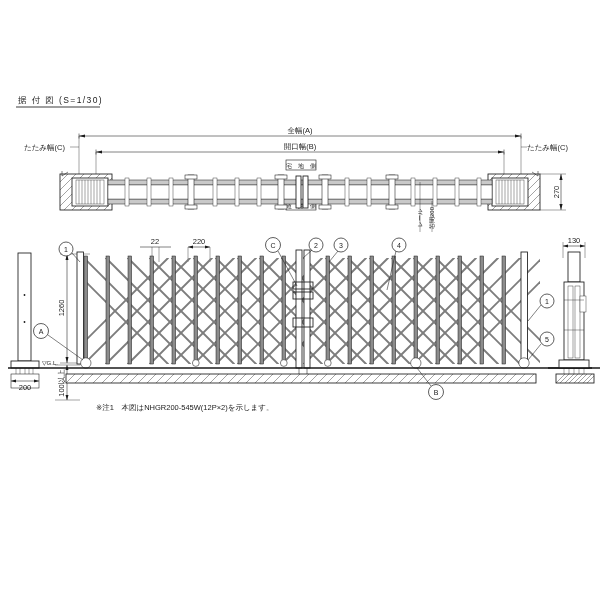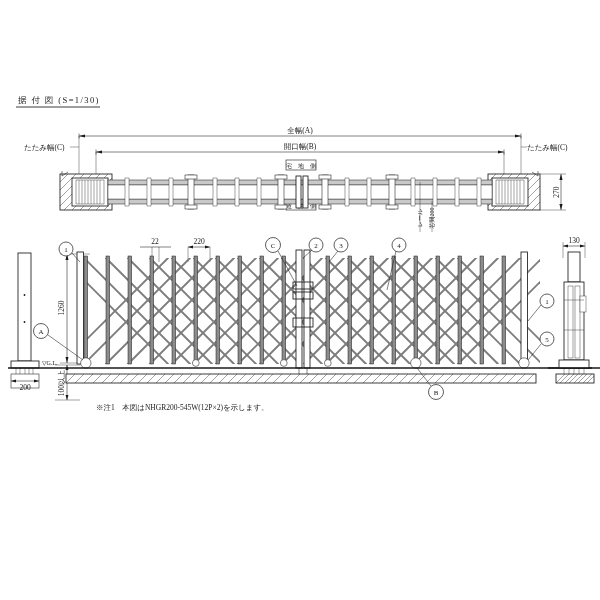--- a/index.html
+++ b/index.html
@@ -1,18 +1,18 @@
 <!DOCTYPE html>
 <html><head>
 <meta charset="utf-8">
 <style>
   html,body{margin:0;padding:0;background:#ffffff;}
   body{width:600px;height:600px;position:relative;overflow:hidden;
        font-family:"Liberation Sans","DejaVu Sans",sans-serif;color:#1a1a1a;}
-  #root{position:absolute;inset:0;font-family:Liberation Serif, serif;}
+  #root{position:absolute;inset:0;}
   svg{display:block;}
   .txt-sm{font-size:6px;fill:#1a1a1a;}
   .txt-title{font-size:8.5px;fill:#1a1a1a;letter-spacing:1.4px;}
   .txt-dim{font-size:7.5px;fill:#1a1a1a;}
   .txt-note{font-size:7.5px;fill:#1a1a1a;}
   .ln{stroke:#1a1a1a;fill:none;}
   .thin{stroke-width:.55;}
   .med{stroke-width:.85;}
   .thick{stroke-width:1.3;}
   .hair{stroke-width:.4;}

